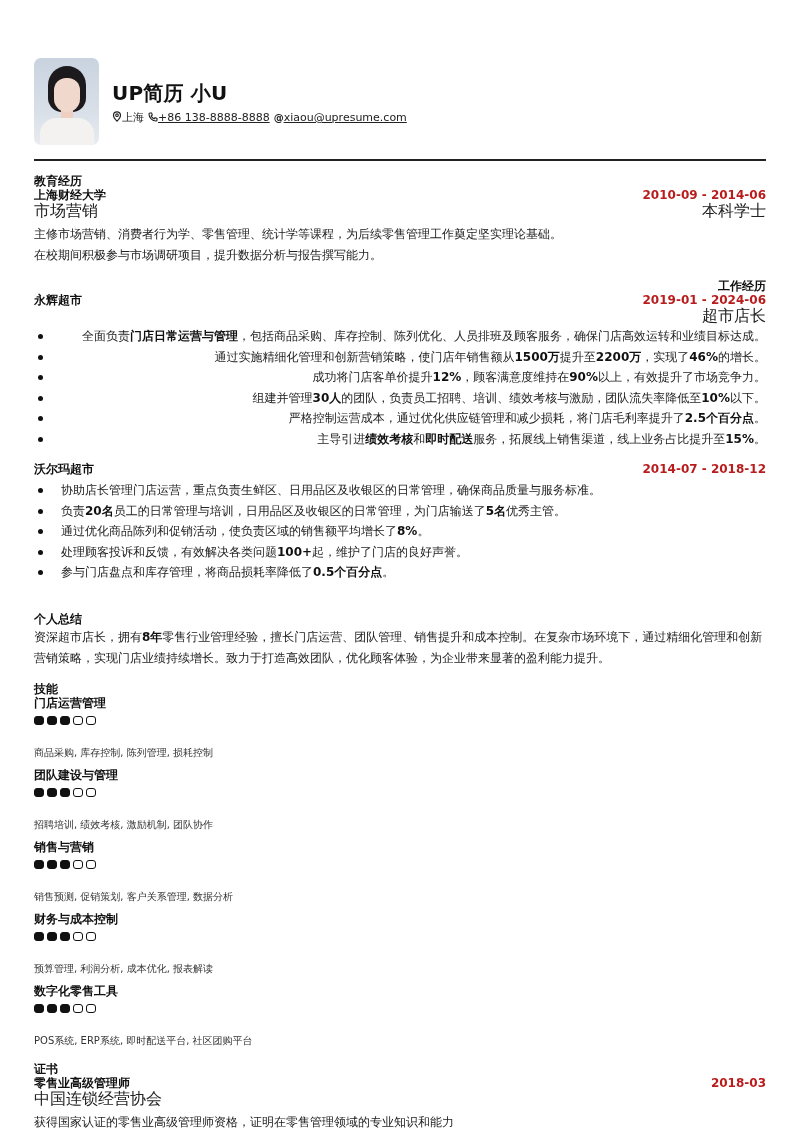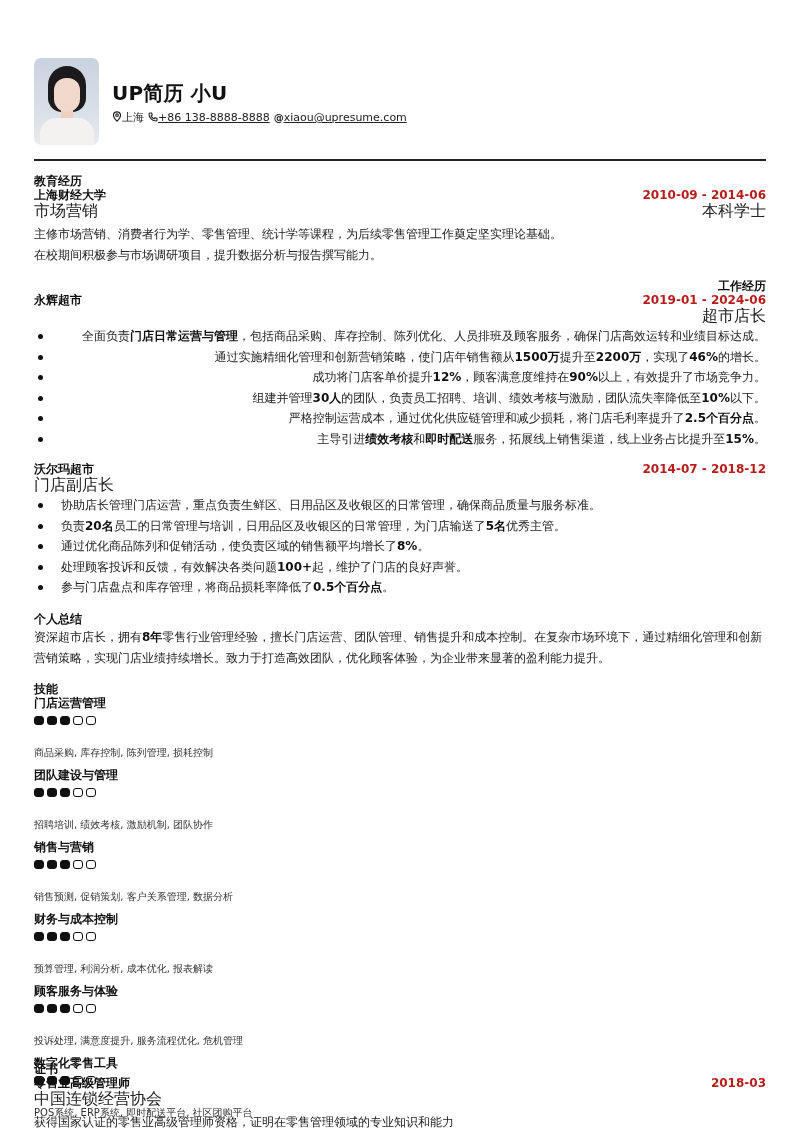--- a/index.html
+++ b/index.html
@@ -112,21 +112,20 @@
         </ul>
     </div>
   </div>
 
   <div class="sec" style="top:462px;">
     <div>
       <div class="row">
         <div class="org">沃尔玛超市</div>
         <div class="date">2014-07 - 2018-12</div>
       </div>
-      <div class="sub">门店副店长</div>
       <ul class="bullets">
           <li><span>协助店长管理门店运营，重点负责生鲜区、日用品区及收银区的日常管理，确保商品质量与服务标准。</span></li>
           <li><span>负责</span><b>20名</b><span>员工的日常管理与培训，日用品区及收银区的日常管理，为门店输送了</span><b>5名</b><span>优秀主管。</span></li>
           <li><span>通过优化商品陈列和促销活动，使负责区域的销售额平均增长了</span><b>8%</b><span>。</span></li>
           <li><span>处理顾客投诉和反馈，有效解决各类问题</span><b>100+</b><span>起，维护了门店的良好声誉。</span></li>
           <li><span>参与门店盘点和库存管理，将商品损耗率降低了</span><b>0.5个百分点</b><span>。</span></li>
         </ul>
     </div>
   </div>
 
@@ -176,31 +175,20 @@
           <div class="dots">
             <span class="dot on"></span>
             <span class="dot on"></span>
             <span class="dot on"></span>
             <span class="dot"></span>
             <span class="dot"></span>
           </div>
           <div class="skill-tags">预算管理, 利润分析, 成本优化, 报表解读</div>
         </div>
         <div class="skill">
-          <div class="skill-name">顾客服务与体验</div>
-          <div class="dots">
-            <span class="dot on"></span>
-            <span class="dot on"></span>
-            <span class="dot on"></span>
-            <span class="dot"></span>
-            <span class="dot"></span>
-          </div>
-          <div class="skill-tags">投诉处理, 满意度提升, 服务流程优化, 危机管理</div>
-        </div>
-        <div class="skill">
           <div class="skill-name">数字化零售工具</div>
           <div class="dots">
             <span class="dot on"></span>
             <span class="dot on"></span>
             <span class="dot on"></span>
             <span class="dot"></span>
             <span class="dot"></span>
           </div>
           <div class="skill-tags">POS系统, ERP系统, 即时配送平台, 社区团购平台</div>
         </div>

